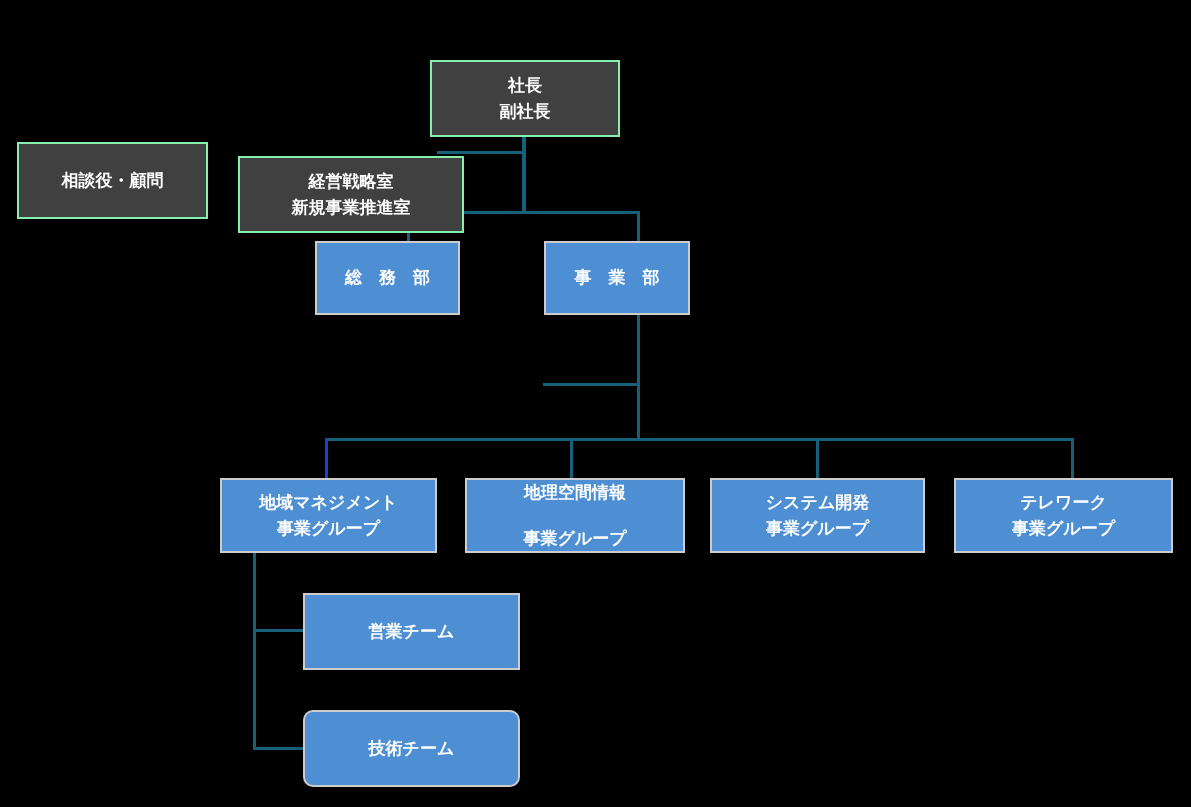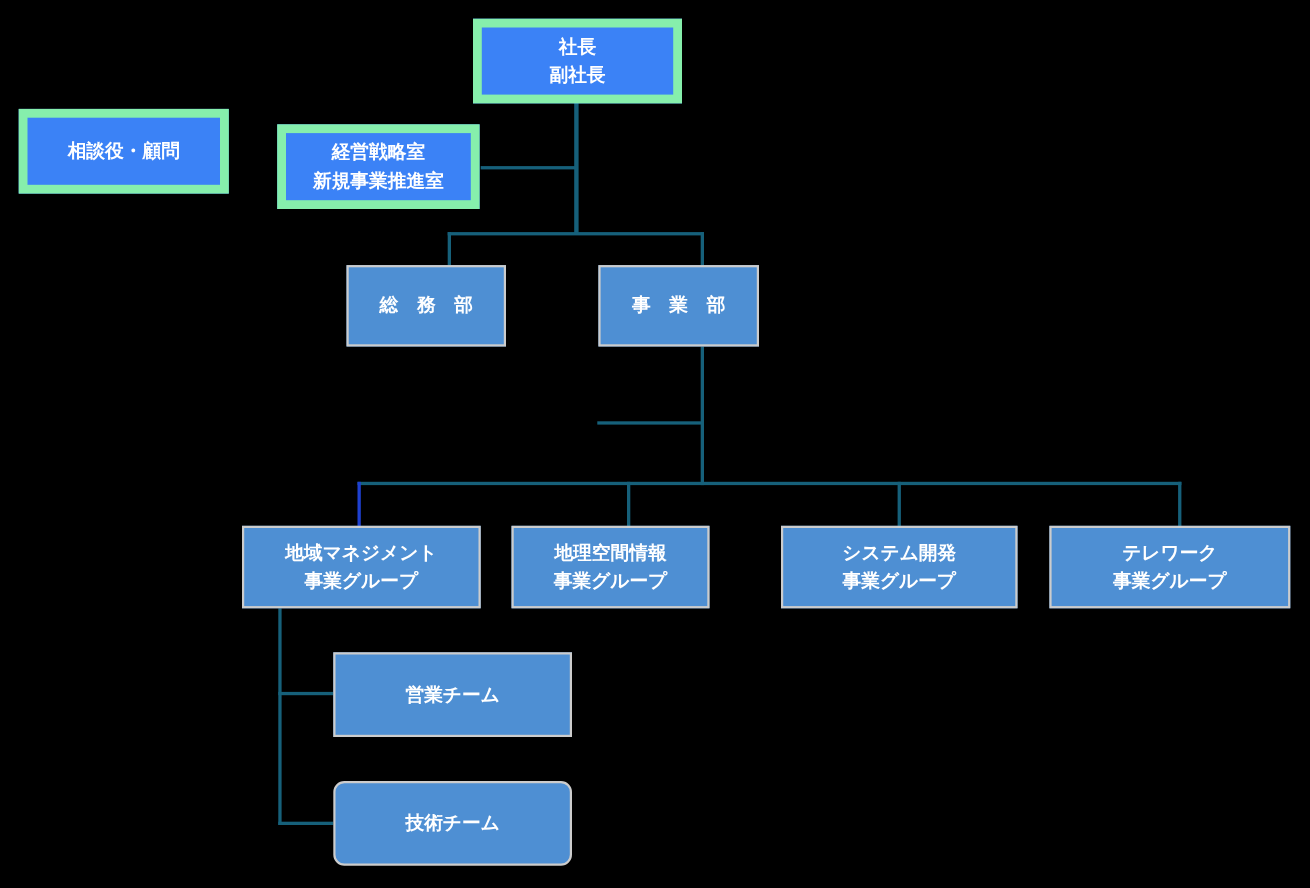--- a/index.html
+++ b/index.html
@@ -23,22 +23,23 @@
     align-items: center;
     box-sizing: border-box;
     color: #ffffff;
     font-weight: bold;
     font-size: 17px;
     line-height: 1.5;
     text-align: center;
     white-space: pre;
   }
   .node.navy {
-    background: #3b82f6;
-    border: 8px solid #86efac;
+    background: #404040;
+    border: 2px solid #86efac;
+    margin-top: 43px;
   }
   .node.blue {
     background: #4e8fd3;
     border: 2px solid #cccccc;
   }
   .edge {
     position: absolute;
   }
   .node-line {
     display: block;
@@ -58,22 +59,22 @@
     <div class="edge" style="left: 325px; top: 438px; width: 749px; height: 3px; background: rgb(22, 96, 122);"></div>
     <div class="edge" style="left: 325px; top: 438px; width: 3px; height: 41px; background: rgb(30, 64, 208);"></div>
     <div class="edge" style="left: 570px; top: 438px; width: 3px; height: 41px; background: rgb(22, 96, 122);"></div>
     <div class="edge" style="left: 816px; top: 438px; width: 3px; height: 41px; background: rgb(22, 96, 122);"></div>
     <div class="edge" style="left: 1071px; top: 438px; width: 3px; height: 41px; background: rgb(22, 96, 122);"></div>
     <div class="edge" style="left: 253px; top: 553px; width: 3px; height: 197px; background: rgb(22, 96, 122);"></div>
     <div class="edge" style="left: 253px; top: 629px; width: 50px; height: 3px; background: rgb(22, 96, 122);"></div>
     <div class="edge" style="left: 253px; top: 747px; width: 50px; height: 3px; background: rgb(22, 96, 122);"></div>
     <div class="node navy" style="left: 430px; top: 17px; width: 190px; height: 77px;"><div class="node-line">社長</div><div class="node-line">副社長</div></div>
     <div class="node navy" style="left: 17px; top: 99px; width: 191px; height: 77px;"><div class="node-line">相談役・顧問</div></div>
-    <div class="node navy" style="left: 252px; top: 113px; width: 184px; height: 77px; align-items: center;"><div class="node-line">経営戦略室</div><div class="node-line">新規事業推進室</div></div>
+    <div class="node navy" style="left: 238px; top: 113px; width: 226px; height: 77px; align-items: center;"><div class="node-line">経営戦略室</div><div class="node-line">新規事業推進室</div></div>
     <div class="node blue" style="left: 315px; top: 241px; width: 145px; height: 74px;"><div class="node-line">総　務　部</div></div>
     <div class="node blue" style="left: 544px; top: 241px; width: 146px; height: 74px;"><div class="node-line">事　業　部</div></div>
     <div class="node blue" style="left: 220px; top: 478px; width: 217px; height: 75px;"><div class="node-line">地域マネジメント</div><div class="node-line">事業グループ</div></div>
-    <div class="node blue" style="left: 465px; top: 478px; width: 180px; height: 75px;"><div class="node-line">地理空間情報</div><div class="node-line">事業グループ</div></div>
+    <div class="node blue" style="left: 465px; top: 478px; width: 220px; height: 75px; justify-content: space-between;"><div class="node-line">地理空間情報</div><div class="node-line">事業グループ</div></div>
     <div class="node blue" style="left: 710px; top: 478px; width: 215px; height: 75px;"><div class="node-line">システム開発</div><div class="node-line">事業グループ</div></div>
     <div class="node blue" style="left: 954px; top: 478px; width: 219px; height: 75px;"><div class="node-line">テレワーク</div><div class="node-line">事業グループ</div></div>
     <div class="node blue" style="left: 303px; top: 593px; width: 217px; height: 77px;"><div class="node-line">営業チーム</div></div>
     <div class="node blue" style="left: 303px; top: 710px; width: 217px; height: 77px; border-radius: 10px;"><div class="node-line">技術チーム</div></div>
   </div>
 
 </body></html>

